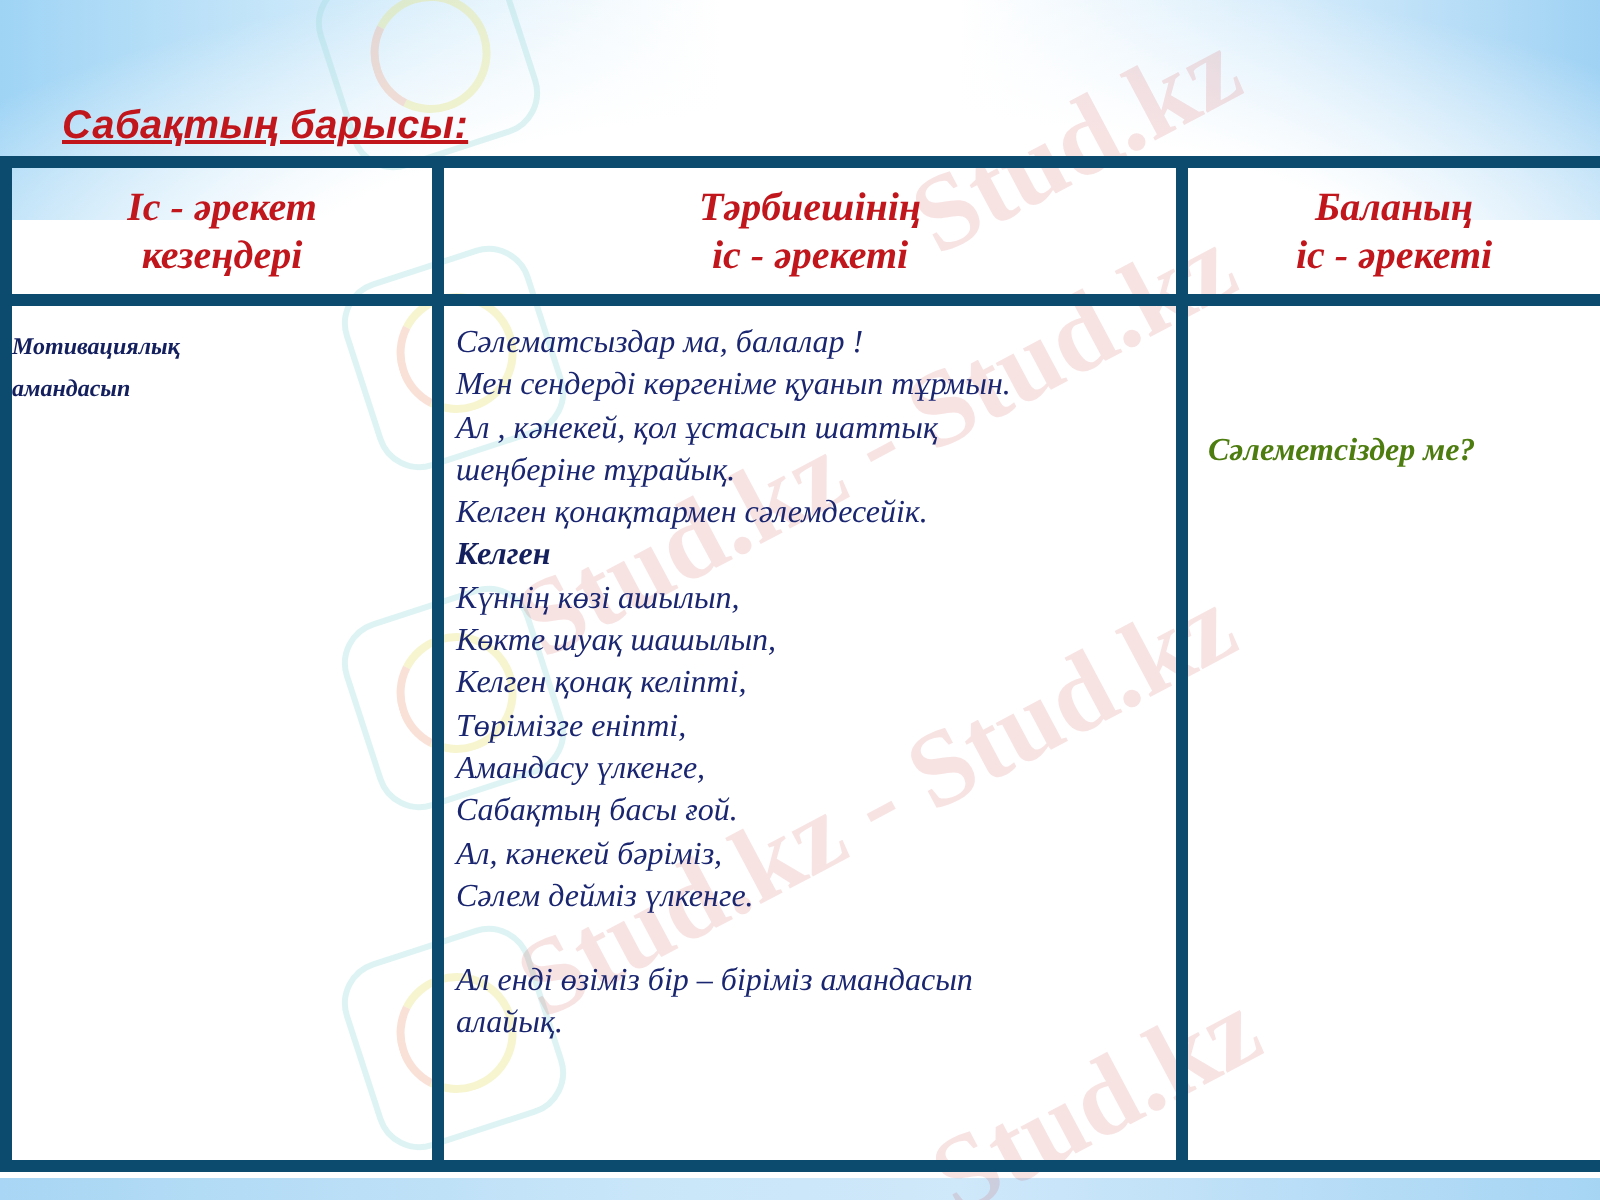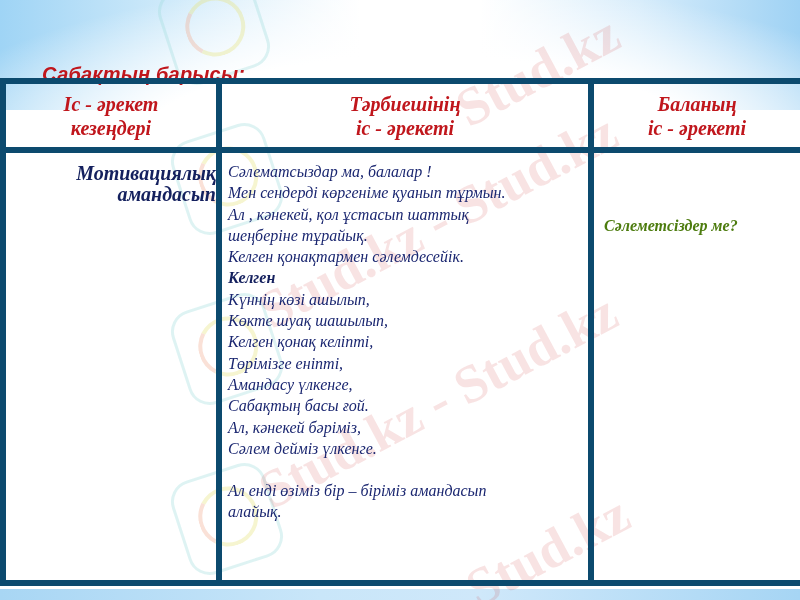--- a/index.html
+++ b/index.html
@@ -25,41 +25,41 @@
   .logo-mark::after {
     content:""; position:absolute; left:18px; top:14px; width:52px; height:52px; border-radius:50%;
     border:4px solid rgba(230,225,120,0.35); border-left-color:rgba(240,170,140,0.35);
   }
   .watermark {
     position:absolute; color:rgba(200,40,40,0.13); font-family:"Liberation Serif", serif;
     font-weight:bold; font-size:54px; transform:rotate(-28deg); white-space:nowrap;
     pointer-events:none;
   }
   .title {
-    position:absolute; left:27px; top:48px; margin:15px;
+    position:absolute; left:27px; top:48px; margin:4px;
     font-family:"Liberation Sans", sans-serif; font-weight:bold; font-style:italic;
     font-size:20px; color:#c0161c; text-decoration:underline; letter-spacing:0.2px;
   }
   table.lesson {
     position:absolute; left:0; top:78px; width:800px; height:508px;
     border-collapse:collapse; table-layout:fixed; background:transparent;
   }
   table.lesson td, table.lesson th {
     border:6px solid #0c4a6e; vertical-align:top; padding:0;
   }
   table.lesson th {
     height:63px; font-style:italic; font-weight:bold; color:#c0161c;
     font-size:20px; line-height:24px; text-align:center; vertical-align:middle;
   }
   .col1 { width:216px; }
   .col2 { width:372px; }
   .col3 { width:212px; }
   .stage {
-    text-align:right; font-style:italic; font-weight:bold; color:#14205e;
-    font-size:20px; line-height:21px; padding-top:10px !important;margin-left:35px;
+    text-align:left; font-style:italic; font-weight:bold; color:#14205e;
+    font-size:12px; line-height:21px; padding-top:10px !important;margin-left:35px;
   }
   .teacher {
     padding:8px 6px 0 6px !important; color:#1a2670; font-style:italic;
     font-size:16px; line-height:21.3px;
   }
   .teacher .line { display:block; min-height:21px; }
   .teacher .bold { font-weight:bold; color:#14205e; }
   .child {
     vertical-align:middle !important; padding-left:10px !important;
     font-style:italic; font-weight:bold; color:#4d7c0f; font-size:16px;

